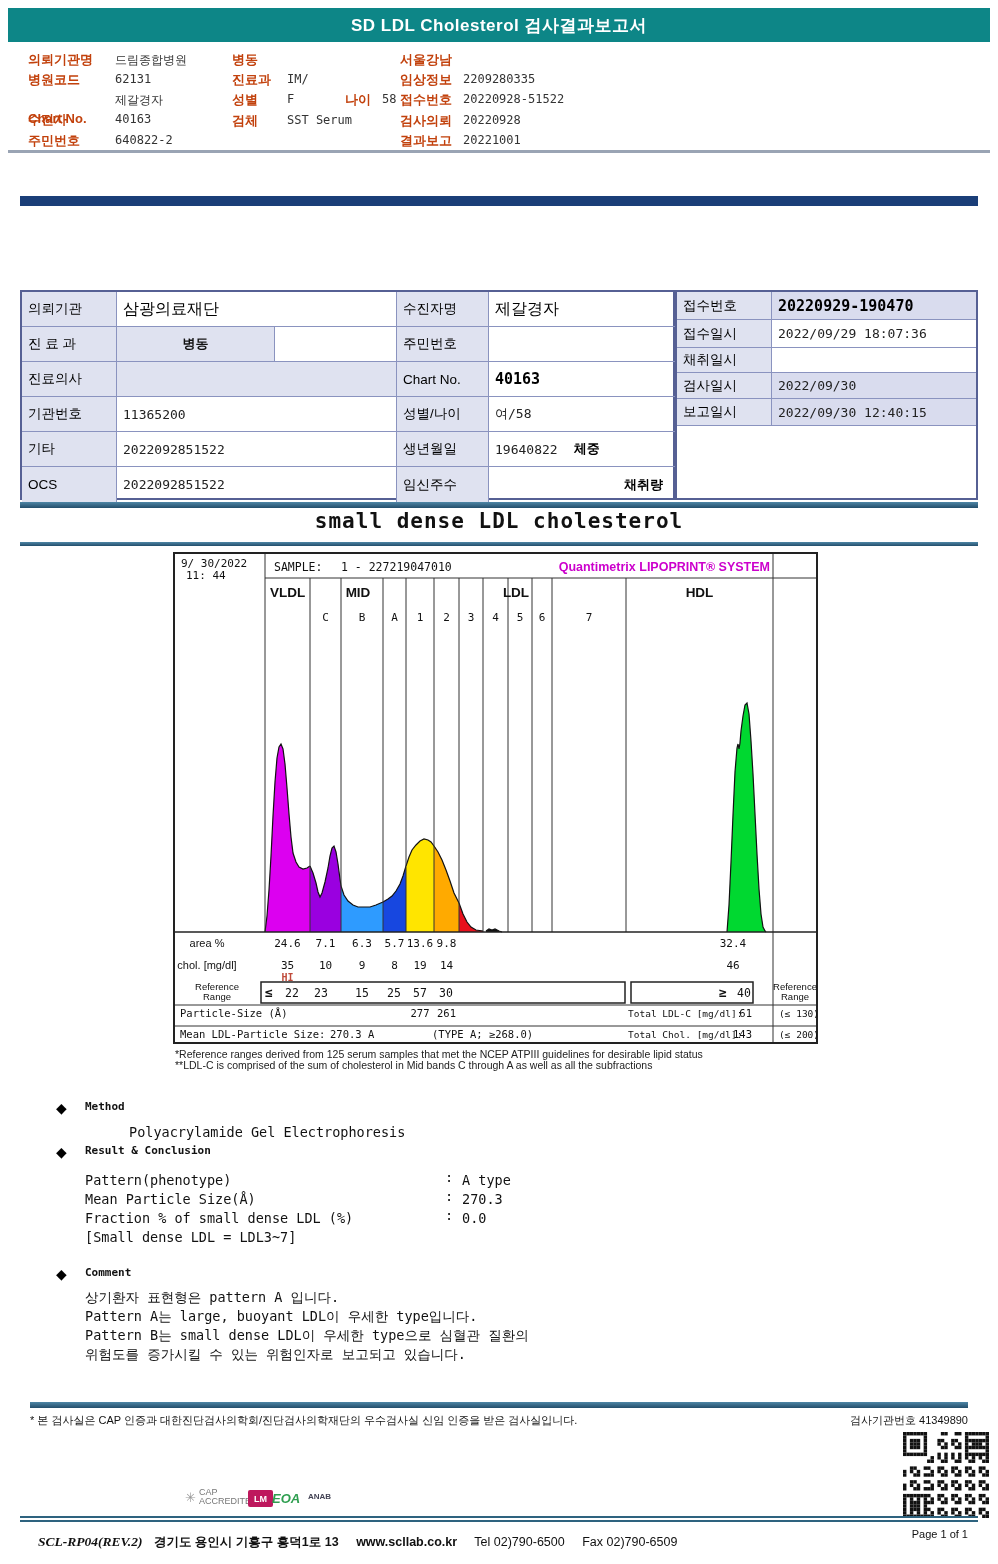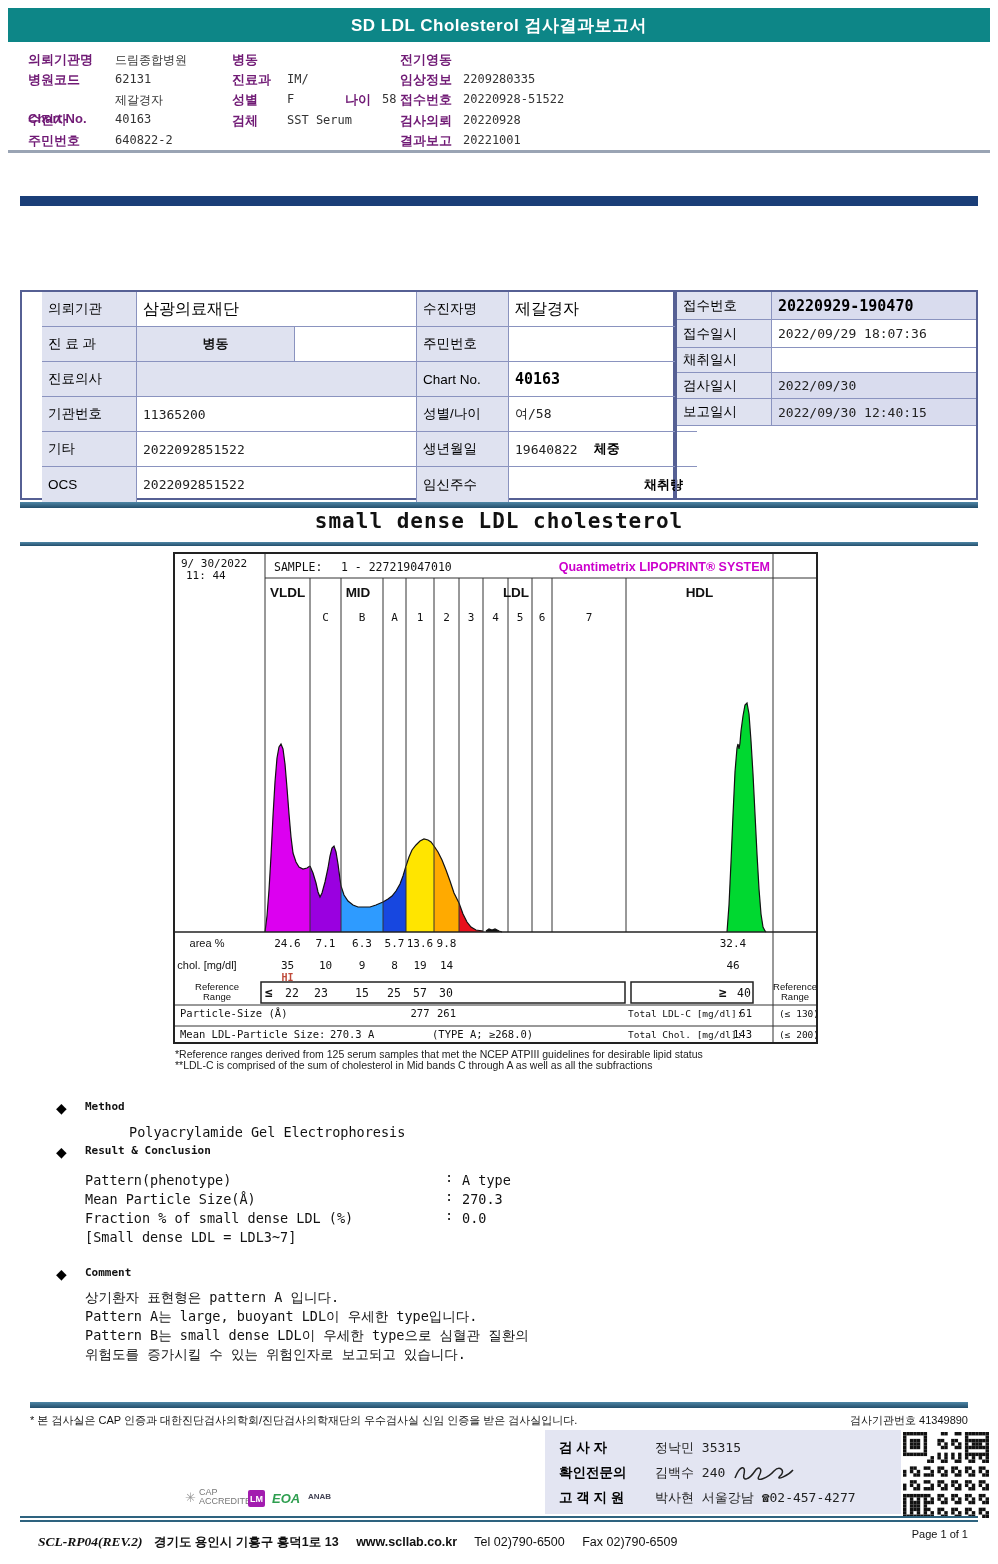--- a/index.html
+++ b/index.html
@@ -3,32 +3,32 @@
 <meta charset="utf-8">
 <style>
   html,body{margin:0;padding:0;background:#fff;}
   #page{position:relative;width:998px;height:1564px;background:#fff;overflow:hidden;
         font-family:"Liberation Sans",sans-serif;color:#111;}
   .abs{position:absolute;}
   
   .topbar{position:absolute;left:8px;top:8px;width:982px;height:34px;background:#0d8687;
           display:flex;align-items:center;justify-content:center;}
   .topbar span{color:#fff;font-weight:bold;font-size:17px;letter-spacing:0.5px;}
-  .phl{position:absolute;font-weight:bold;font-size:13px;color:#701a75;white-space:nowrap;}
+  .phl{position:absolute;font-weight:bold;font-size:13px;color:#c2410c;white-space:nowrap;}
   .phv{position:absolute;font-size:12px;color:#333;white-space:nowrap;font-family:"DejaVu Sans Mono",monospace;}
   .grayline{position:absolute;left:8px;width:982px;background:#9aa4b4;}
   
   .banner-strip{position:absolute;left:20px;top:196px;width:958px;height:10px;background:#1a3e78;}
   .banner-body{position:absolute;left:20px;top:206px;width:958px;height:74px;background:#2257a5;border-radius:5px;}
   .banner-white{position:absolute;left:163px;top:-1px;width:606px;height:62px;background:#fff;border-radius:14px;
                 display:flex;align-items:center;justify-content:center;}
   .banner-title{font-size:40px;font-weight:bold;letter-spacing:7px;color:#000;white-space:nowrap;}
   
   .otable{position:absolute;left:20px;top:290px;width:655px;height:210px;border:2px solid #566094;
-          display:grid;grid-template-columns:95px 158px 122px 92px 188px;grid-auto-rows:35px;box-sizing:border-box;padding-left:20px;}
+          display:grid;grid-template-columns:95px 158px 122px 92px 188px;grid-auto-rows:35px;box-sizing:border-box;}
   .otable-r{position:absolute;left:675px;top:290px;width:303px;height:210px;border:2px solid #566094;
           display:grid;grid-template-columns:95px 204px;grid-template-rows:28px 28px 25px 26px 27px 72px;box-sizing:border-box;}
   .oc{display:flex;align-items:center;padding:0 6px;font-size:13px;border-right:1px solid #8a93bf;border-bottom:1px solid #8a93bf;overflow:hidden;white-space:nowrap;box-sizing:border-box;}
   .oc.lab{background:#dfe2f0;color:#000;font-size:13.5px;}
   .oc.lav{background:#dfe2f0;}
   .oc.lavhi{background:#d9dcee;}
   .oc.val{font-family:"DejaVu Sans Mono",monospace;color:#222;}
   .oc.big{font-size:16px;color:#000;}
   .oc.b15{font-weight:bold;font-size:15px;color:#000;}
   .oc.center{justify-content:center;font-weight:bold;}
@@ -49,21 +49,21 @@
   .mono13{position:absolute;font-family:"DejaVu Sans Mono",monospace;font-size:13.5px;color:#111;white-space:nowrap;}
   
   .fnote{position:absolute;font-size:11px;color:#111;white-space:nowrap;}
   .signers{position:absolute;left:545px;top:1430px;width:356px;height:84px;background:#e3e5f2;padding:5px 0 0 14px;box-sizing:border-box;}
   .srow{display:flex;align-items:center;height:25px;}
   .slab{font-weight:bold;font-size:13.5px;width:96px;color:#000;}
   .sval{font-size:13px;font-family:"DejaVu Sans Mono",monospace;color:#222;}
   .scl-org{font-size:10.5px;font-weight:bold;color:#16305e;}
   .cert{position:absolute;display:flex;align-items:center;gap:3px;}
   .cap-txt{font-size:9px;color:#777;line-height:9px;}
-  .lm-box{width:17px;height:17px;background:#a21caf;color:#fff;font-weight:bold;font-size:9px;display:flex;align-items:center;justify-content:center;border-radius:2px;}
+  .lm-box{width:25px;height:17px;background:#be185d;color:#fff;font-weight:bold;font-size:9px;display:flex;align-items:center;justify-content:center;border-radius:2px;}
   .eoa{font-style:italic;font-weight:bold;font-size:13px;color:#2e9e4f;}
   .anab{font-size:8px;font-weight:bold;color:#445;}
   .dline{position:absolute;left:20px;width:958px;height:2px;background:#2e637f;}
   .addr-line{position:absolute;left:38px;top:1534px;font-size:12.5px;color:#111;white-space:nowrap;}
   .doc-code{font-family:"Liberation Serif",serif;font-style:italic;font-weight:bold;font-size:13.5px;margin-right:8px;}
   .addr-b{font-weight:bold;margin-right:14px;}
   .page-num{position:absolute;right:30px;top:1528px;font-size:11px;color:#111;}
   .labno{position:absolute;right:30px;top:1413px;font-size:11px;color:#111;text-align:right;}
 </style>
 </head>
@@ -89,21 +89,21 @@
       <span class="phl" style="left: 232px; top: 51px;">병동</span>
       <span class="phv" style="left: 287px; top: 52px;"></span>
       <span class="phl" style="left: 232px; top: 71px;">진료과</span>
       <span class="phv" style="left: 287px; top: 72px;">IM/</span>
       <span class="phl" style="left: 232px; top: 91px;">성별</span>
       <span class="phv" style="left: 287px; top: 92px;">F</span>
       <span class="phl" style="left: 345px; top: 91px;">나이</span>
       <span class="phv" style="left: 382px; top: 92px;">58</span>
       <span class="phl" style="left: 232px; top: 112px;">검체</span>
       <span class="phv" style="left: 287px; top: 113px;">SST Serum</span>
-      <span class="phl" style="left: 400px; top: 51px;">전기영동</span>
+      <span class="phl" style="left: 400px; top: 51px;">서울강남</span>
       <span class="phv" style="left: 463px; top: 52px;"></span>
       <span class="phl" style="left: 400px; top: 71px;">임상정보</span>
       <span class="phv" style="left: 463px; top: 72px;">2209280335</span>
       <span class="phl" style="left: 400px; top: 91px;">접수번호</span>
       <span class="phv" style="left: 463px; top: 92px;">20220928-51522</span>
       <span class="phl" style="left: 400px; top: 112px;">검사의뢰</span>
       <span class="phv" style="left: 463px; top: 113px;">20220928</span>
       <span class="phl" style="left: 400px; top: 132px;">결과보고</span>
       <span class="phv" style="left: 463px; top: 133px;">20221001</span>
     </div>
@@ -319,37 +319,20 @@
   <div class="cert" style="left:248px;top:1490px;">
     <div class="lm-box">LM</div>
   </div>
   <div class="cert" style="left:272px;top:1491px;">
     <span class="eoa">EOA</span>
   </div>
   <div class="cert" style="left:308px;top:1492px;">
     <span class="anab">ANAB</span>
   </div>
 
-  <div class="signers">
-    <div class="srow">
-      <span class="slab">검  사  자</span>
-      <span class="sval">정낙민 35315</span>
-    </div>
-    <div class="srow">
-      <span class="slab">확인전문의</span>
-      <span class="sval">김백수 240</span>
-      <svg width="66" height="24" viewBox="0 0 66 24" style="margin-left:6px;">
-        <path d="M4 17 C9 4 15 4 13 13 C11 21 18 19 24 10 C28 4 32 8 28 15 C24 22 37 17 43 10 C49 4 55 10 49 15 C44 20 57 15 62 9" stroke="#222" stroke-width="1.5" fill="none"></path>
-      </svg>
-    </div>
-    <div class="srow">
-      <span class="slab">고 객 지 원</span>
-      <span class="sval">박사현 서울강남 ☎02-457-4277</span>
-    </div>
-  </div>
 
   <div class="abs" style="left:903px;top:1432px;">
     <svg id="qr-svg" width="86" height="86" viewBox="0 0 25 25">
         <rect x="0" y="0" width="1" height="1" fill="#111"></rect>
         <rect x="1" y="0" width="1" height="1" fill="#111"></rect>
         <rect x="2" y="0" width="1" height="1" fill="#111"></rect>
         <rect x="3" y="0" width="1" height="1" fill="#111"></rect>
         <rect x="4" y="0" width="1" height="1" fill="#111"></rect>
         <rect x="5" y="0" width="1" height="1" fill="#111"></rect>
         <rect x="6" y="0" width="1" height="1" fill="#111"></rect>

